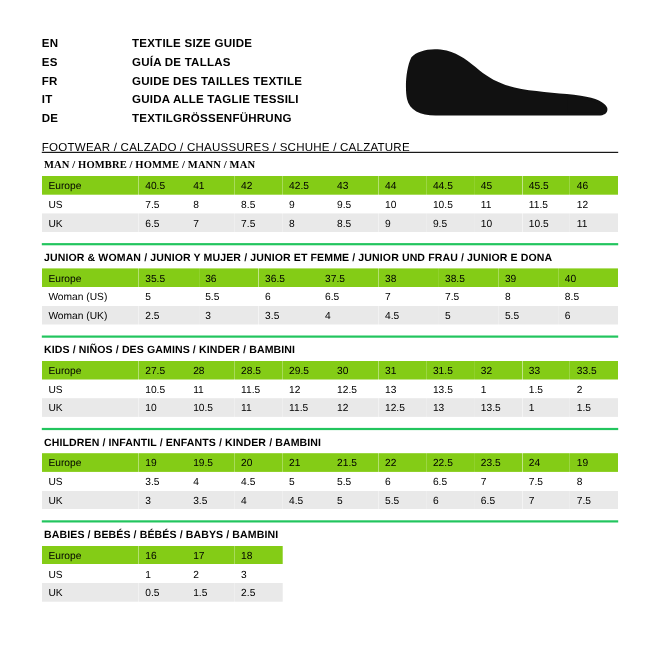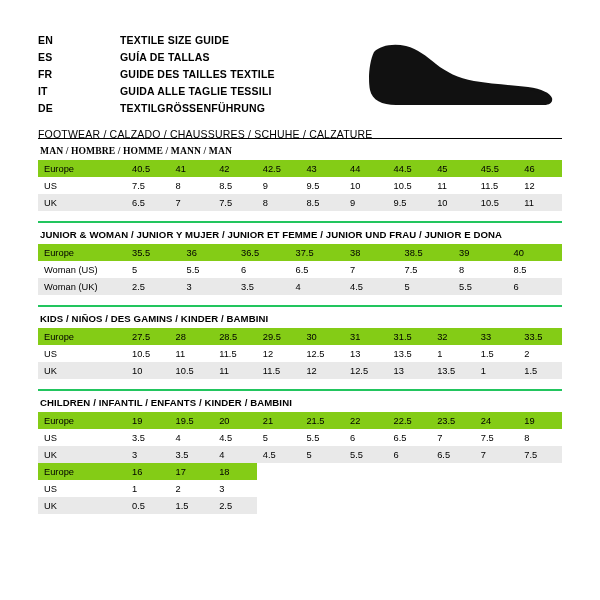--- a/index.html
+++ b/index.html
@@ -376,20 +376,21 @@
             <td>6</td>
             <td>6.5</td>
             <td>7</td>
             <td>7.5</td>
           </tr>
         </tbody>
       </table>
     </div>
 
     <div class="section">
+      <div class="section-title">BABIES / BEBÉS / BÉBÉS / BABYS / BAMBINI</div>
       <table class="size">
         <colgroup>
           <col style="width:88px">
             <col>
             <col>
             <col>
             <col>
             <col>
             <col>
             <col>

